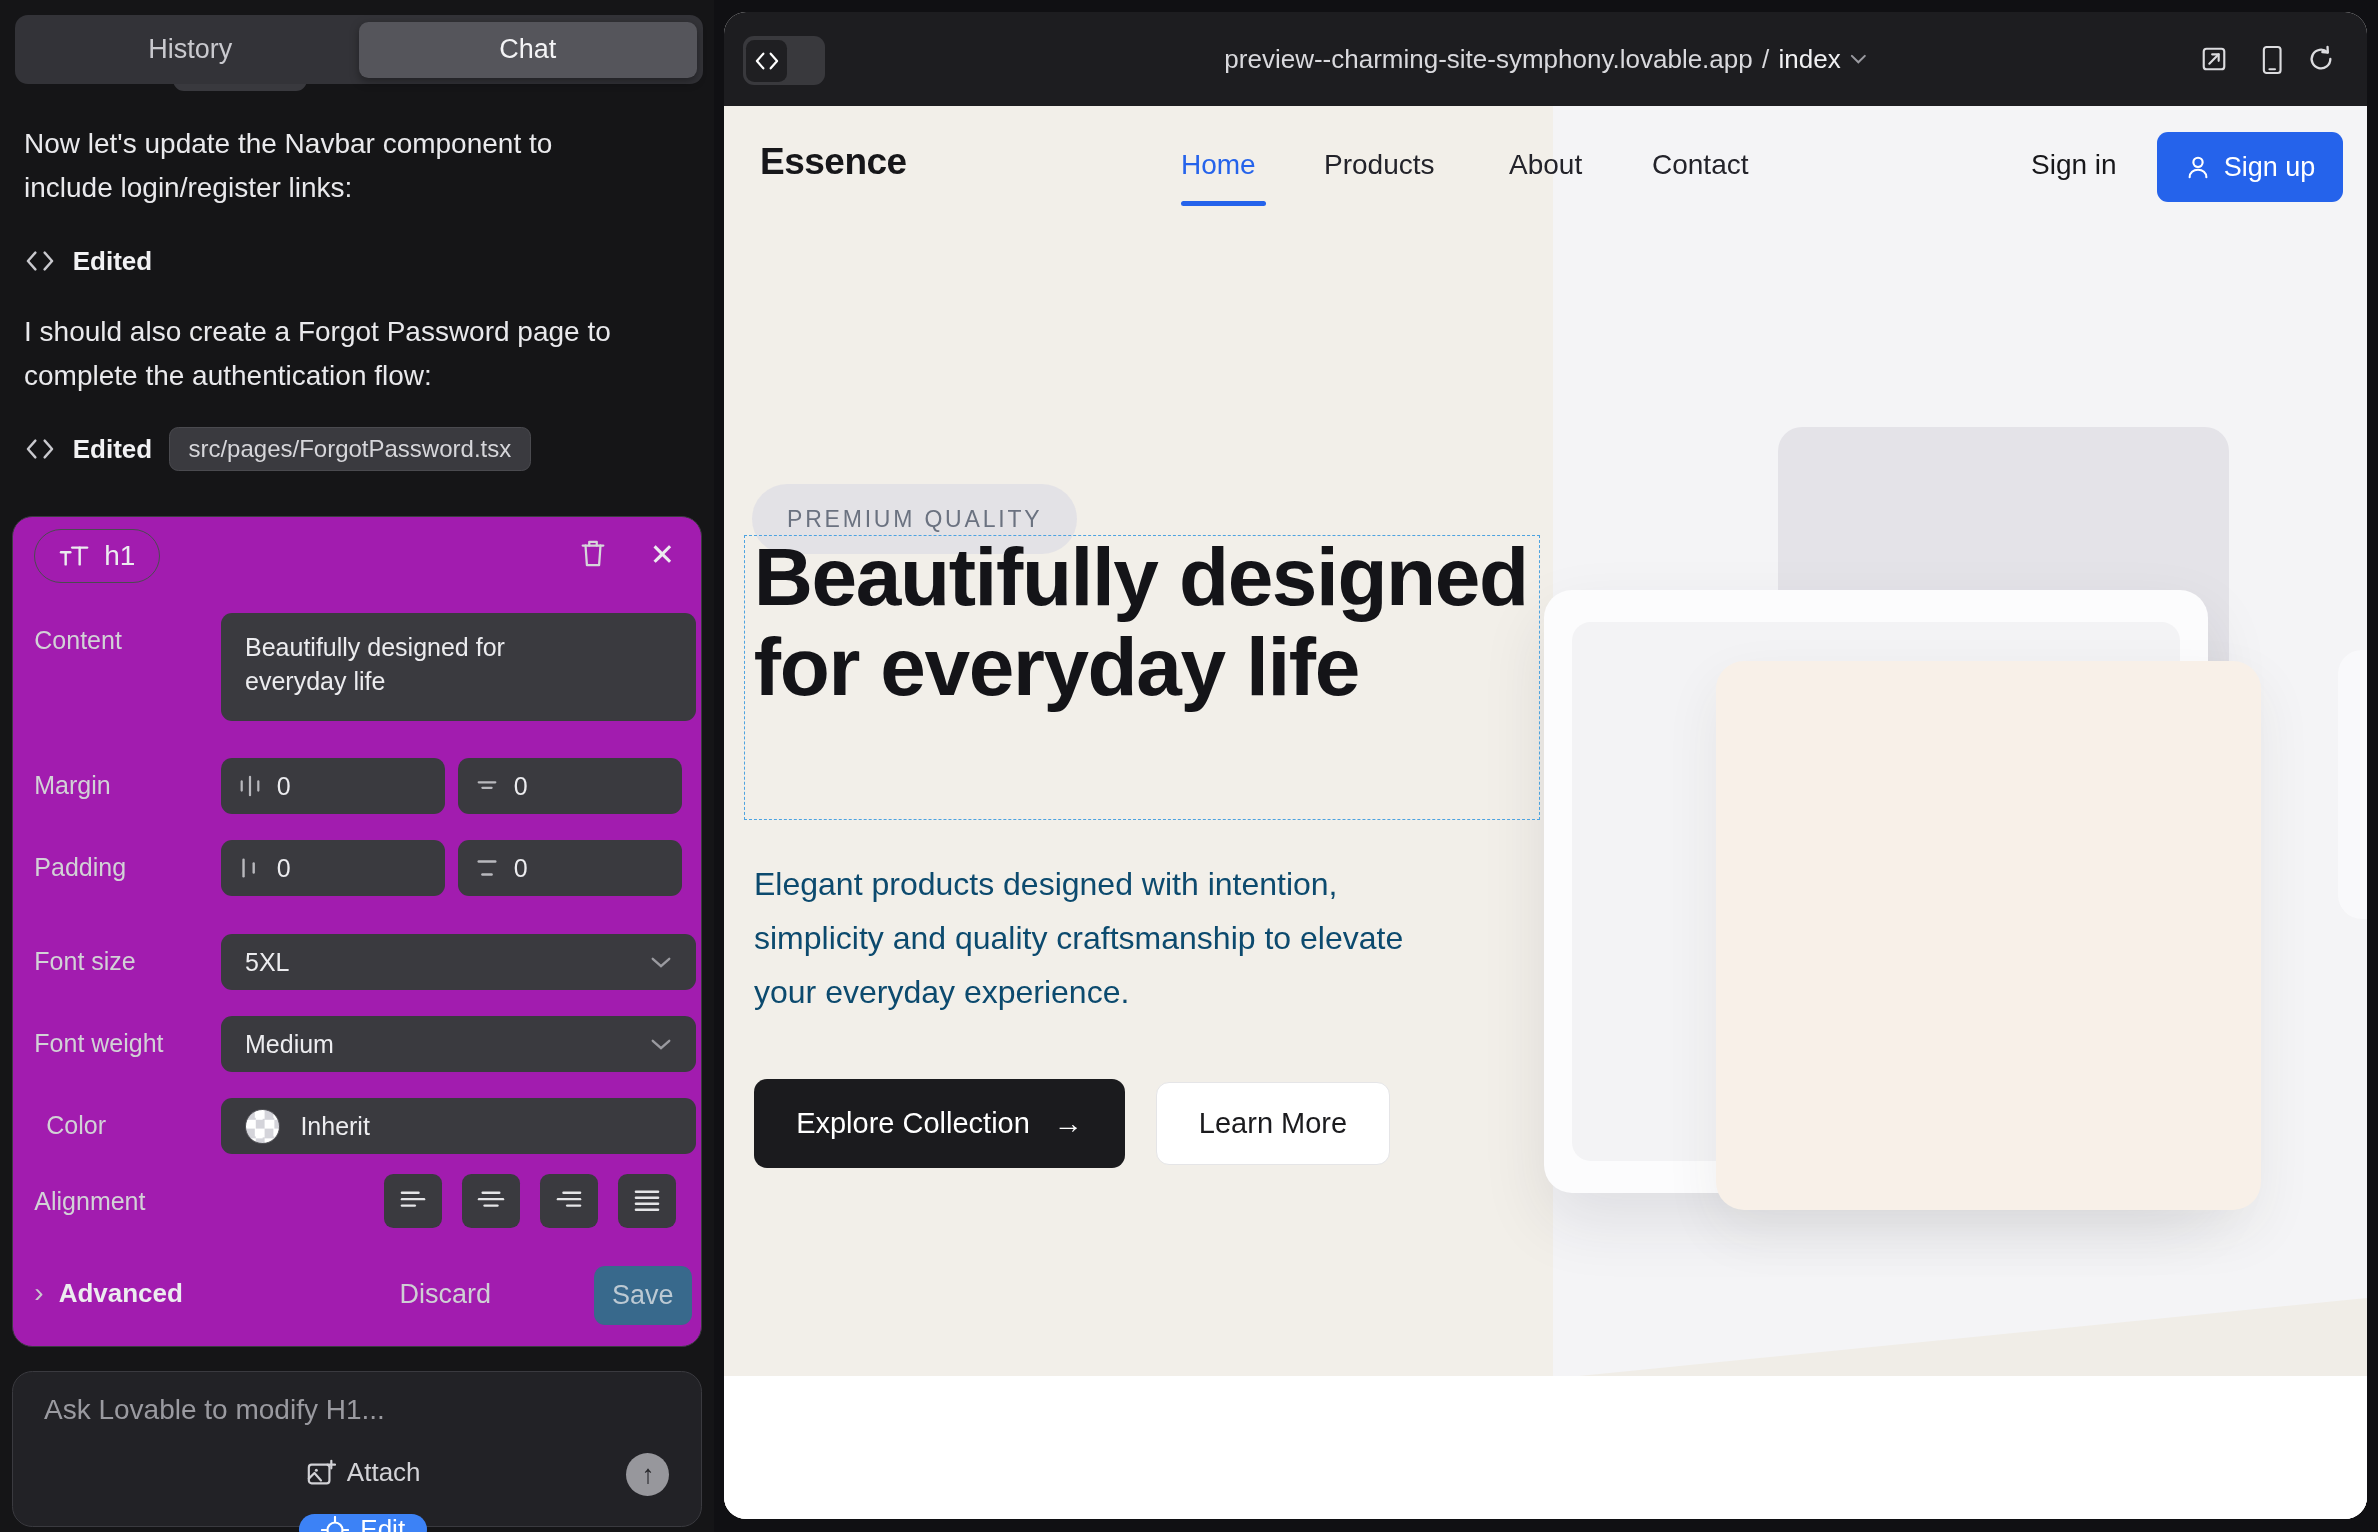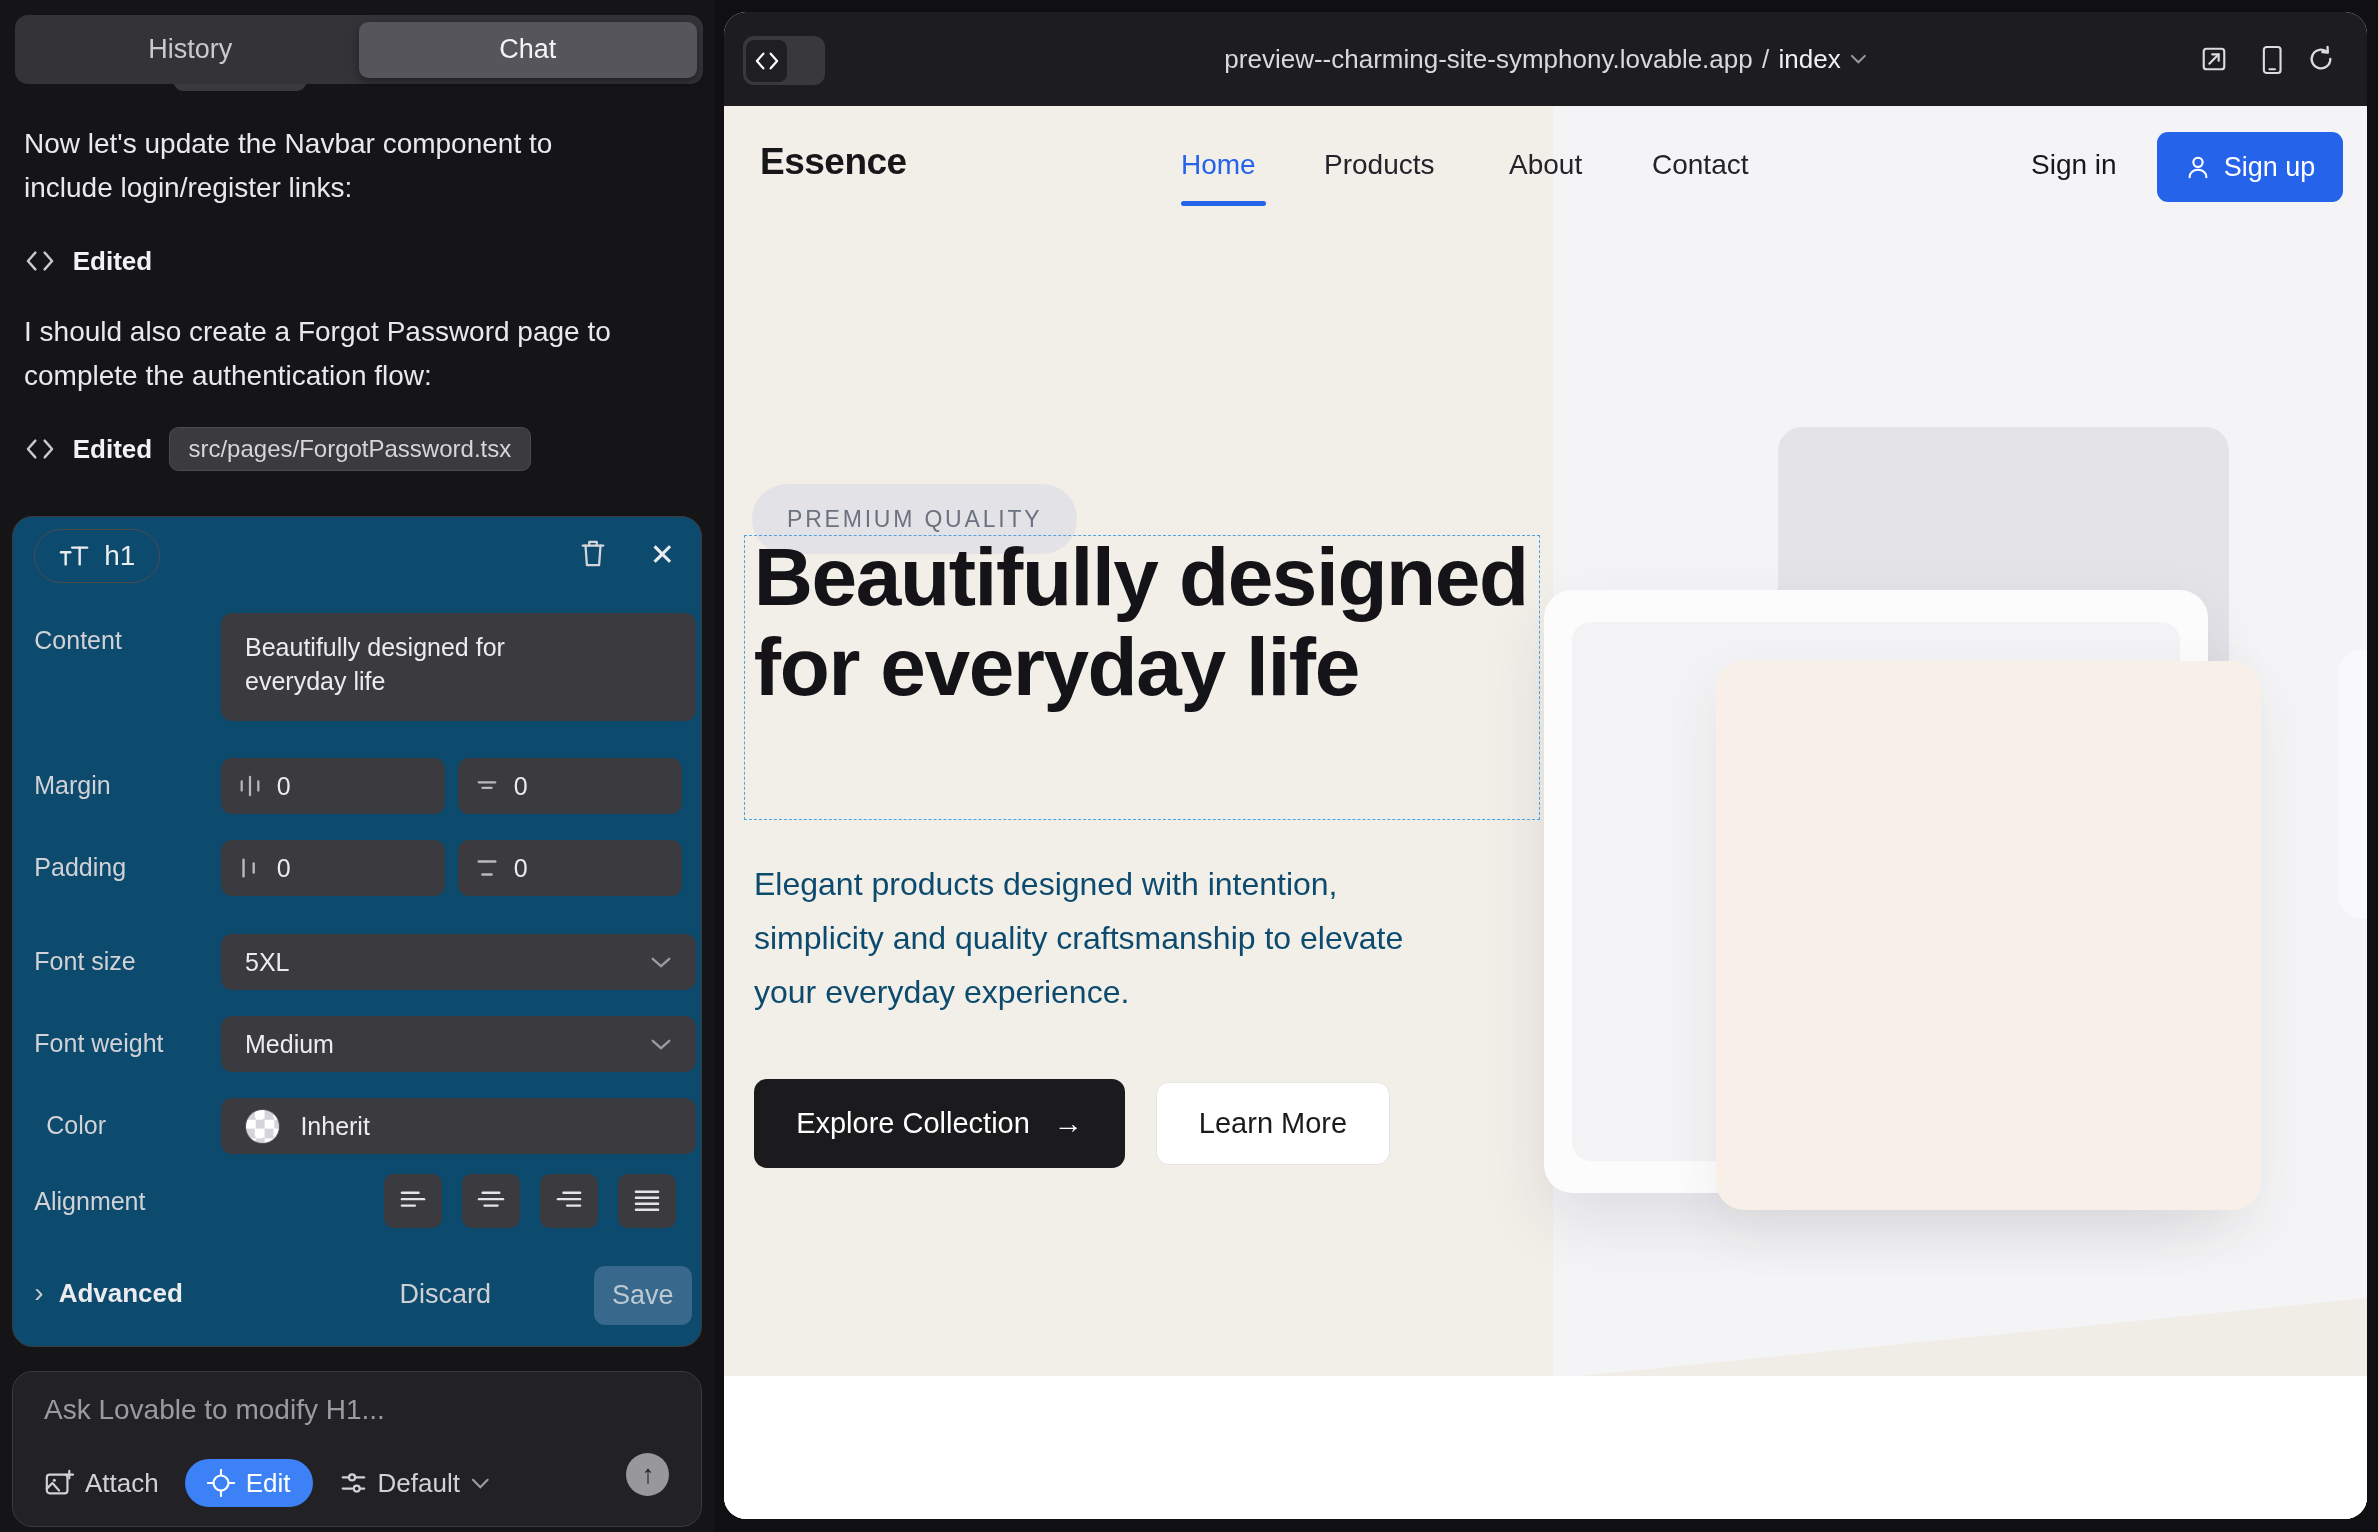--- a/index.html
+++ b/index.html
@@ -15,21 +15,21 @@
   .chip-sliver { position:absolute; left:173px; top:54px; width:134px; height:37px; background:#39393e; border-radius:11px; z-index:2; display:flex; align-items:flex-end; justify-content:center; gap:9.3px; padding-bottom:15px; }
   .chip-sliver i { width:3.7px; height:3.7px; border-radius:1.9px; background:#cfcfd4; }
 
   .msg { position:absolute; left:24px; color:#e9e9ec; font-size:28px; line-height:44px; max-width:612px; }
   .edited-row { position:absolute; left:24px; display:flex; align-items:center; gap:16.7px; height:48px; }
   .code-ic { color:#c9c9ce; display:flex; align-items:center; }
   .edited-label { color:#f2f2f4; font-size:26px; font-weight:bold; }
   .file-chip { background:#3a3a3f; border:0.9px solid #4a4a4f; color:#d6d6da; border-radius:9.3px; font-size:24px; padding:7.4px 18.6px; }
 
   
-  .panel { position:absolute; left:12px; top:516px; width:690px; height:831px; background:#0c4a6e; border:0.9px solid #3a3a3f; border-radius:20.4px; z-index:4; }
+  .panel { position:absolute; left:12px; top:516px; width:690px; height:831px; background:#a21caf; border:0.9px solid #3a3a3f; border-radius:20.4px; z-index:4; }
   .tag-pill { position:absolute; left:21.3px; top:12px; height:54px; padding:0 24px; border:0.9px solid #4b4b50; border-radius:927px; display:flex; align-items:center; gap:13px; color:#ececef; font-size:28px; }
   .hdr-ic { position:absolute; top:20.4px; color:#d6d6da; cursor:pointer; }
   .field-label { position:absolute; left:21.3px; color:#d2d2d6; font-size:25px; }
   .input { position:absolute; background:#3a3a3f; border-radius:11px; color:#ececef; font-size:25px; display:flex; align-items:center; }
   .mini { width:224px; height:56px; padding:0 16.7px; gap:15px; }
   .mini svg { flex:none; opacity:.85; }
   .select { width:475px; height:56px; padding:0 24px; justify-content:space-between; }
   .chev { color:#9a9aa0; }
   .swatch { width:35px; height:35px; border-radius:50%; margin-right:20.4px; flex:none;
     background:repeating-conic-gradient(#ffffff 0% 25%, #d4d4da 0% 50%); background-size:18.6px 18.6px; border:0.9px solid #55555a; }
@@ -37,21 +37,21 @@
   .panel-footer { position:absolute; left:0; right:0; bottom:18.6px; height:61px; }
   .advanced { position:absolute; left:21.3px; top:11px; display:flex; align-items:center; gap:15px; color:#ececef; font-size:26px; font-weight:bold; cursor:pointer; }
   .advanced .caret { color:#c9c9ce; font-size:28px; font-weight:normal; }
   .discard { position:absolute; right:210px; top:13px; color:#cfcfd4; font-size:27px; cursor:pointer; }
   .save { position:absolute; right:9.3px; top:0px; width:98px; height:59px; background:#38698c; color:#bcc9d3; font-size:27px; border:none; border-radius:11px; cursor:pointer; }
 
   
   .composer { position:absolute; left:12px; top:1371px; width:690px; height:156px; background:#222226; border:0.9px solid #3a3a3f; border-radius:20.4px; z-index:4; }
   .composer input { position:absolute; left:31px; top:22px; width:612px; background:transparent; border:none; outline:none; color:#e9e9ec; font-size:28px; font-family:inherit; }
   .composer input::placeholder { color:#9a9aa0; }
-  .composer-row { position:absolute; left:31px; right:18.6px; top:85px; height:52px; display:flex; align-items:center; gap:26px; }
+  .composer-row { position:absolute; left:31px; right:18.6px; top:85px; height:52px; display:flex; align-items:center; gap:26px;flex-direction:column; }
   .c-btn { display:flex; align-items:center; gap:11px; color:#d2d2d6; font-size:26px; cursor:pointer; }
   .edit-pill { background:#3c82f6; color:#fff; border-radius:927px; height:48px; padding:0 22px; display:flex; align-items:center; gap:11px; font-size:26px; cursor:pointer; }
   .send { position:absolute; right:13px; top:-3.7px; width:43px; height:43px; border-radius:50%; background:#97979c; color:#27272b; display:flex; align-items:center; justify-content:center; font-size:26px; font-weight:bold; cursor:pointer; }
 
   
   .preview { position:absolute; left:724px; top:12px; width:1643px; height:1507px; border-radius:22px; overflow:hidden; background:#ffffff; z-index:2; }
   .browser-bar { position:absolute; left:0; top:0; right:0; height:94px; background:#1d1d20; }
   .view-toggle { position:absolute; left:18.6px; top:24px; width:82px; height:49px; background:#39393d; border-radius:11px; }
   .view-toggle .seg { position:absolute; left:3.7px; top:3.7px; width:41px; height:42px; background:#1f1f22; border-radius:8.3px; display:flex; align-items:center; justify-content:center; color:#fff; }
   .url { position:absolute; left:0; right:0; top:0; height:94px; display:flex; align-items:center; justify-content:center; gap:9.3px; color:#d9d9dd; font-size:26px; }

